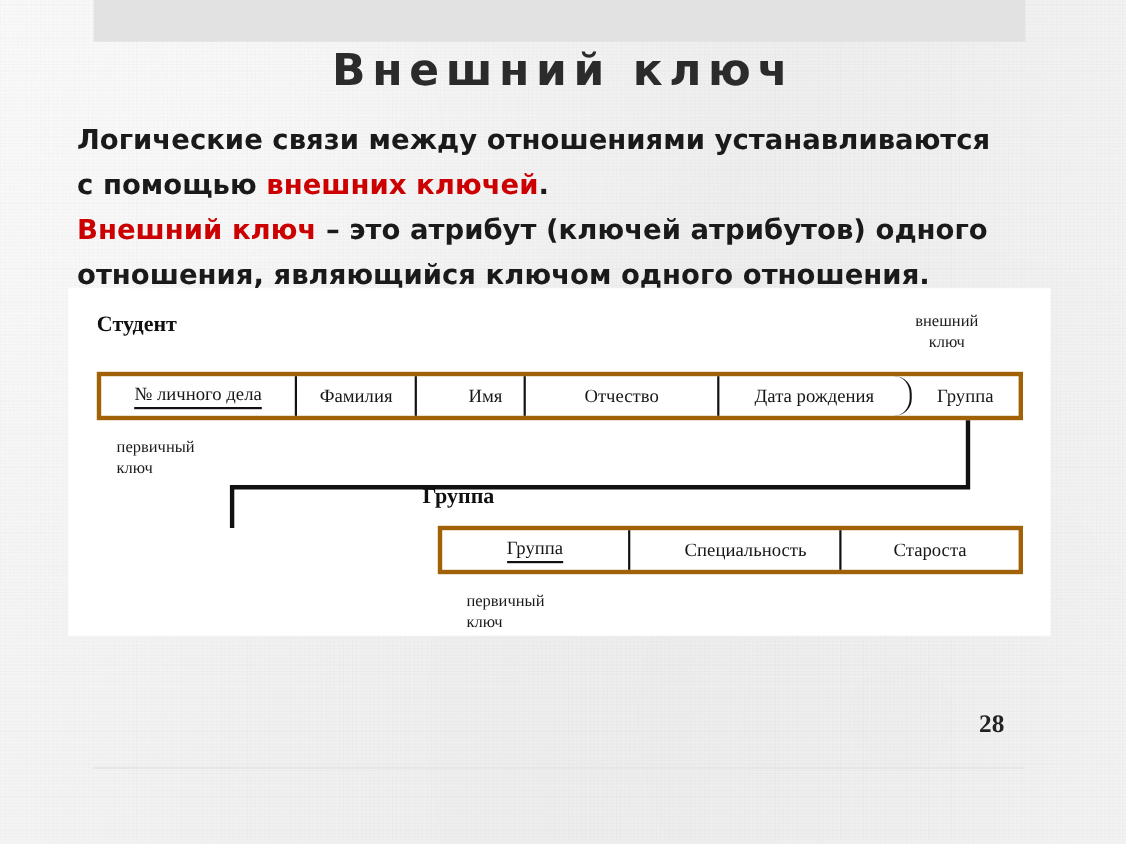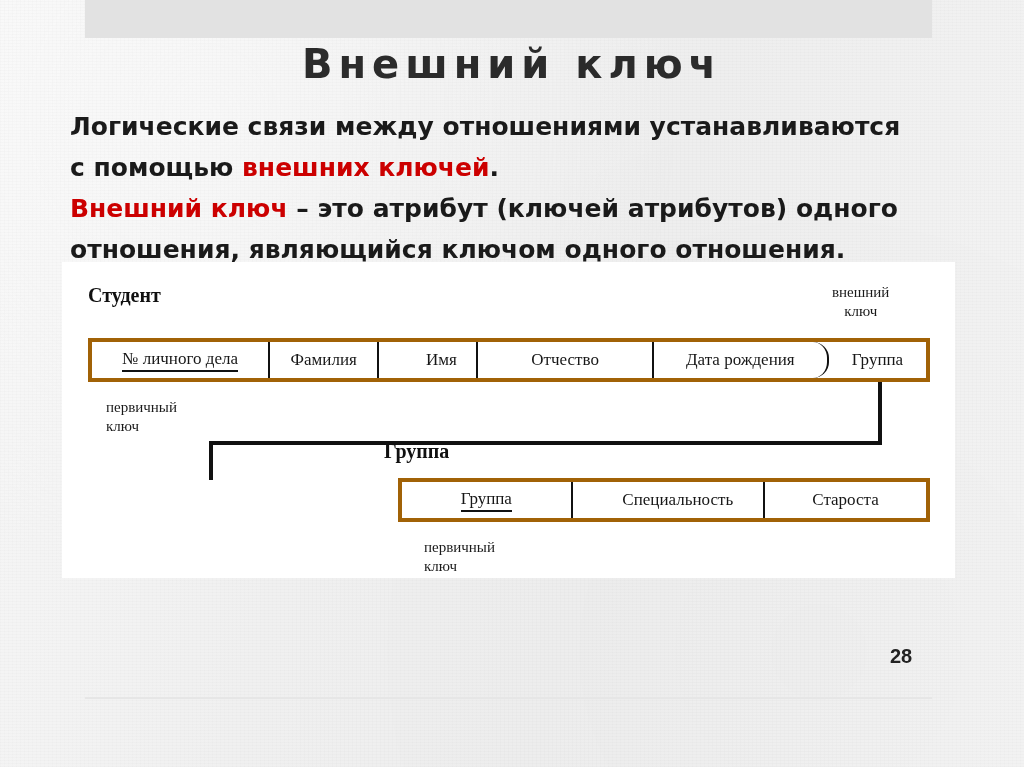--- a/index.html
+++ b/index.html
@@ -182,23 +182,23 @@
     width: 893px;
     height: 316px;
     pointer-events: none;
   }
 
   
   .page-number {
     position: absolute;
     left: 890px;
     top: 645px;
-    font-family: Liberation Sans, sans-serif;
-    font-weight: bold;
-    font-size: 20px;
+    font-family: Liberation Serif, serif;
+    font-weight: bold;
+    font-size: 23px;
     color: #232323;
   }
   .footer-rule {
     position: absolute;
     left: 85px;
     top: 697px;
     width: 847px;
     height: 2px;
     background: #e6e6e6;
   }

